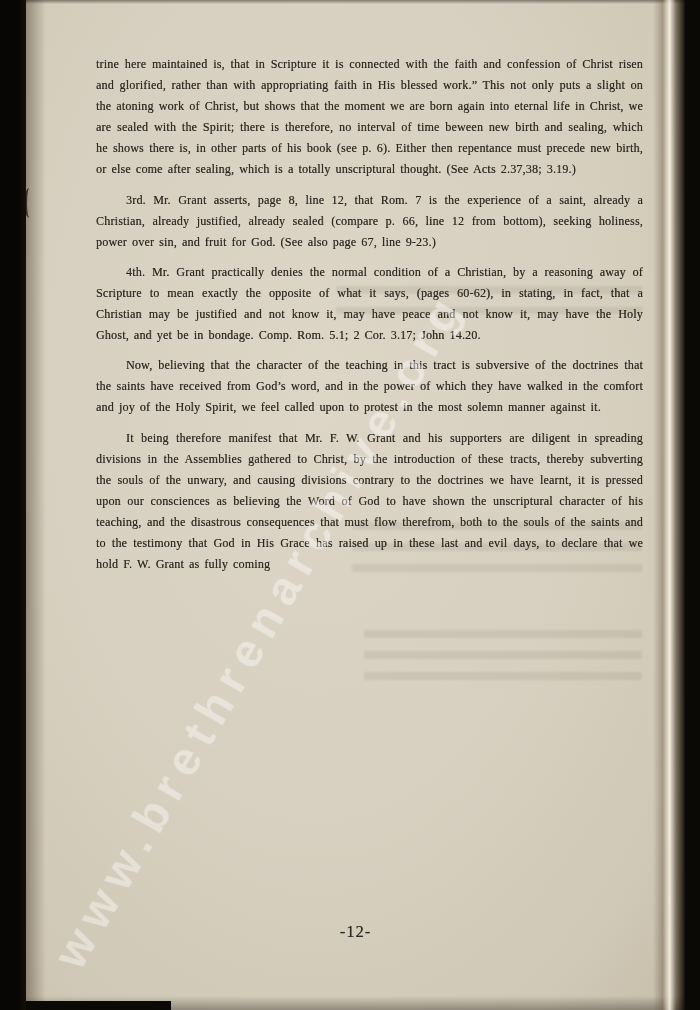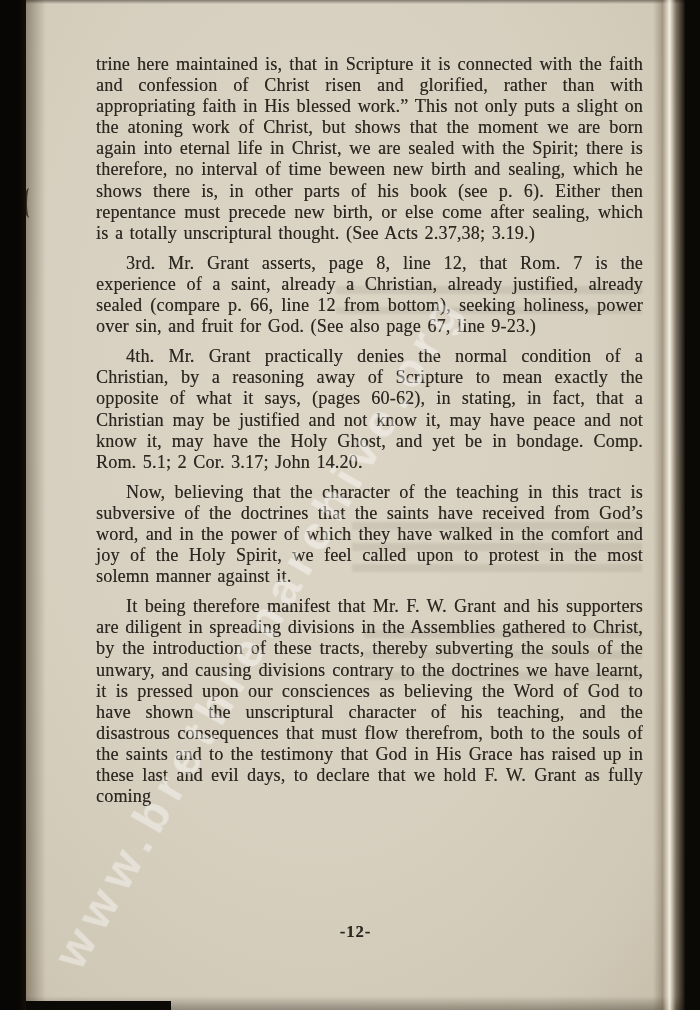--- a/index.html
+++ b/index.html
@@ -71,36 +71,35 @@
     background:repeating-linear-gradient(to bottom,
       rgba(0,0,0,0) 0 4px, #4e4434 4px 12px, rgba(0,0,0,0) 12px 21px);
   }
   .s1 { left:336px; top:282px; width:306px; height:32px; }
   .s2 { left:352px; top:518px; width:290px; height:64px; }
   .s3 { left:364px; top:626px; width:278px; height:66px; }
   
   .textblock {
     position:absolute; left:96px; top:54px; width:547px; z-index:2;
     color:#2b2620;
-    font-size:18px; line-height:21.1px;
+    font-size:12px; line-height:21.1px;
     text-align:justify;
     letter-spacing:0.2px; word-spacing:1.8px;
   }
   .para {
     text-indent:30px;
     margin-bottom:9px;
     text-shadow:0.3px 0.3px 0 rgba(43,38,32,0.55);
   }
   .para.continuation { text-indent:0; }
   .page-number {
     position:absolute; left:26px; width:659px; top:922px; z-index:2;
     text-align:center; color:#2b2620;
     font-size:16.5px; letter-spacing:1px;
     text-shadow:0.3px 0.3px 0 rgba(43,38,32,0.55);
-    font-weight:bold;
   }
 </style>
 </head>
 <body>
 
 <div class="scan">
 
   <div class="watermark">www.brethrenarchive.org</div>
 
   <div class="smudge s1"></div>

